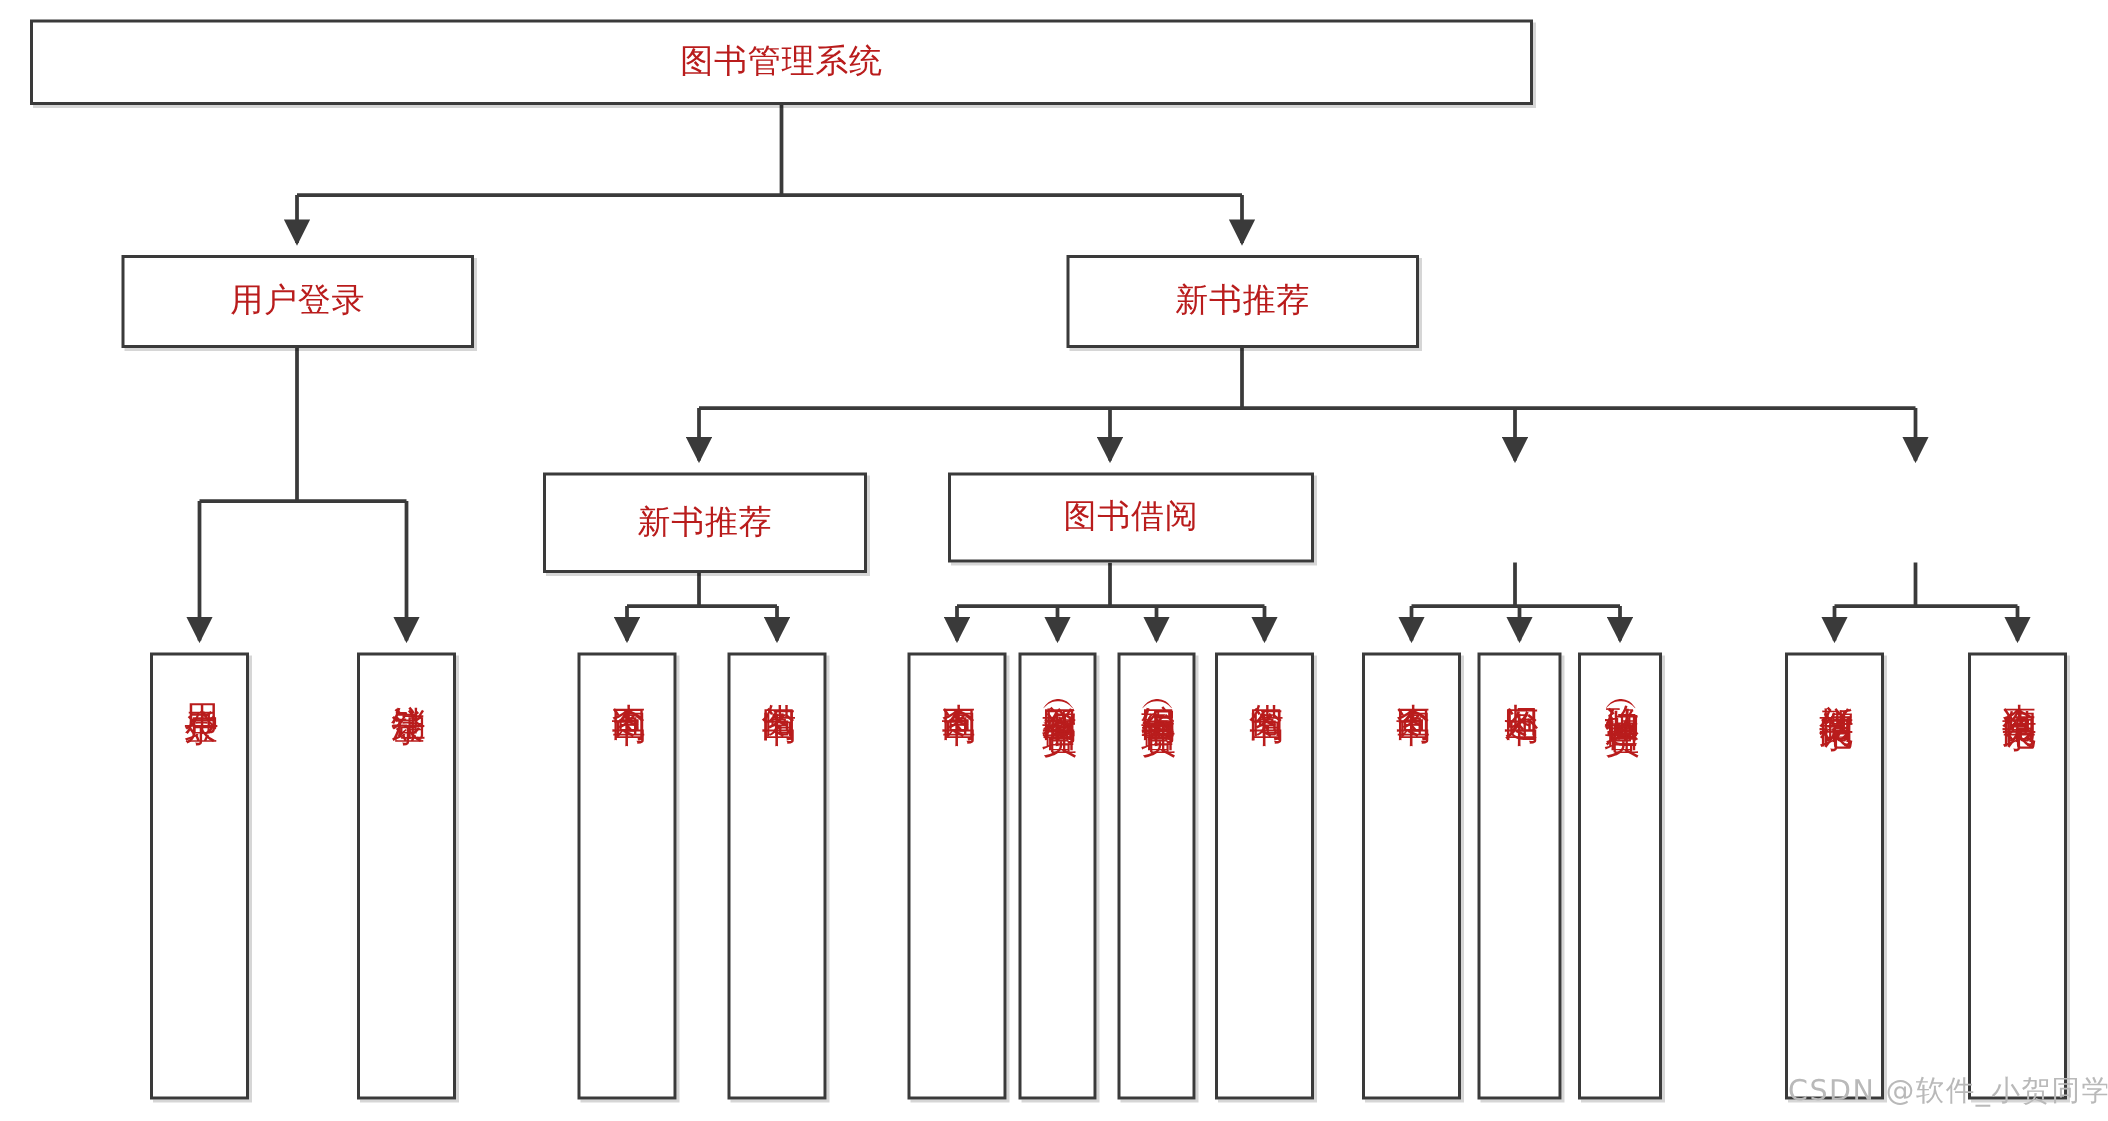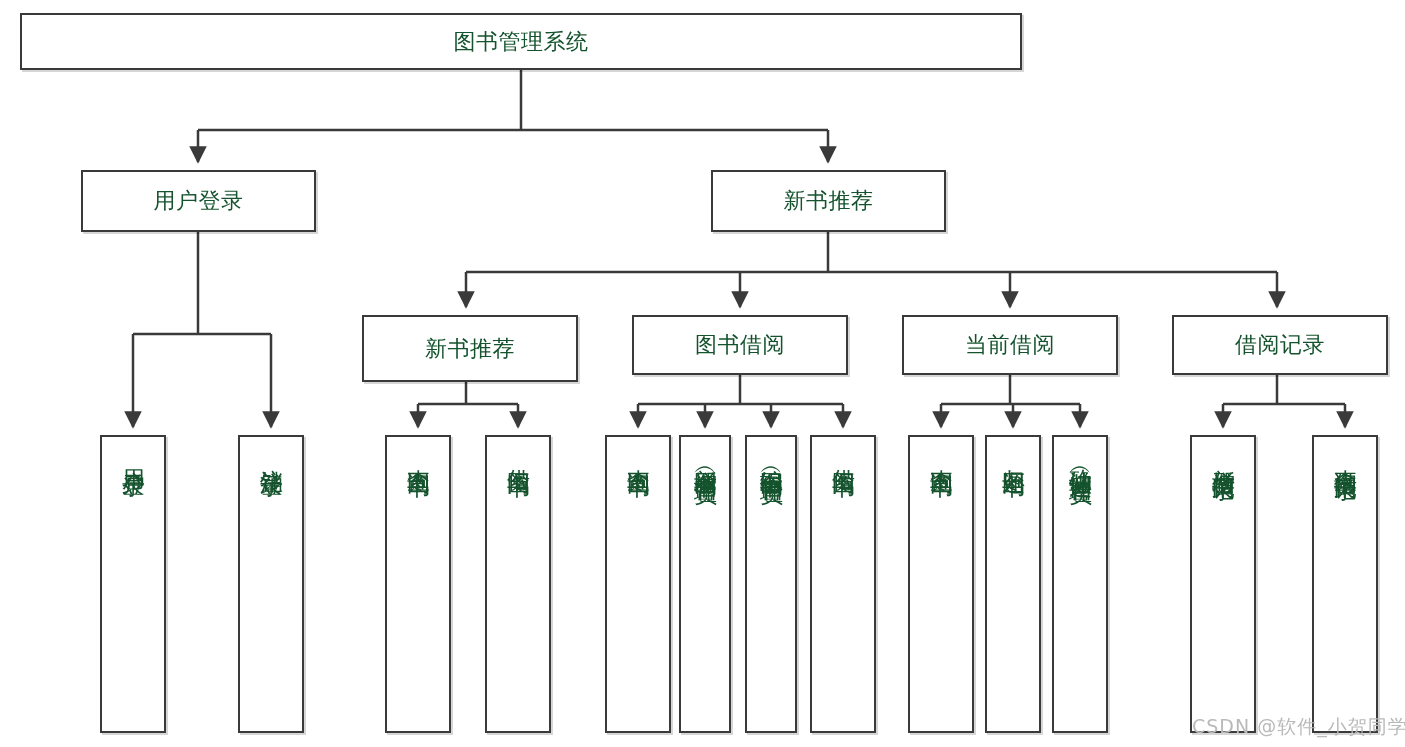--- a/index.html
+++ b/index.html
@@ -29,21 +29,21 @@
     position: absolute;
     box-sizing: border-box;
     border: 2px solid #3a3a3a;
     background: #ffffff;
     display: flex;
     align-items: center;
     justify-content: center;
     box-shadow: 2px 2px 0 rgba(0,0,0,0.16);
   }
   .node .lbl {
-    color: #14532d;
+    color: #b91c1c;
     font-size: 22px;
     line-height: 1.18;
     letter-spacing: 0.5px;
     white-space: nowrap;
   }
   .node.leaf {
     align-items: flex-start;
     padding-top: 14px;
   }
   .node.leaf .lbl {
@@ -125,28 +125,22 @@
   <div class="node" id="l1-0" style="left: 81px; top: 170px; width: 235px; height: 62px;">
     <span class="lbl">用户登录</span>
   </div>
   <div class="node" id="l1-1" style="left: 711px; top: 170px; width: 235px; height: 62px;">
     <span class="lbl">新书推荐</span>
   </div>
 
   <div class="node" id="l2-0" style="left: 362px; top: 315px; width: 216px; height: 67px;">
     <span class="lbl">新书推荐</span>
   </div>
-  <div class="node" id="l2-1" style="left: 632px; top: 315px; width: 216px; height: 60px;">
+  <div class="node" id="l2-1" style="left: 632px; top: 315px; width: 244px; height: 60px;">
     <span class="lbl">图书借阅</span>
-  </div>
-  <div class="node" id="l2-2" style="left: 902px; top: 315px; width: 216px; height: 60px;">
-    <span class="lbl">当前借阅</span>
-  </div>
-  <div class="node" id="l2-3" style="left: 1172px; top: 315px; width: 216px; height: 60px;">
-    <span class="lbl">借阅记录</span>
   </div>
 
   <div class="node leaf" id="lf-0" style="left: 100px; top: 435px; width: 66px; height: 298px;">
     <span class="lbl">用户登录</span>
   </div>
   <div class="node leaf" id="lf-1" style="left: 238px; top: 435px; width: 66px; height: 298px;">
     <span class="lbl">注销登录</span>
   </div>
   <div class="node leaf" id="lf-2" style="left: 385px; top: 435px; width: 66px; height: 298px;">
     <span class="lbl">查询图书</span>

